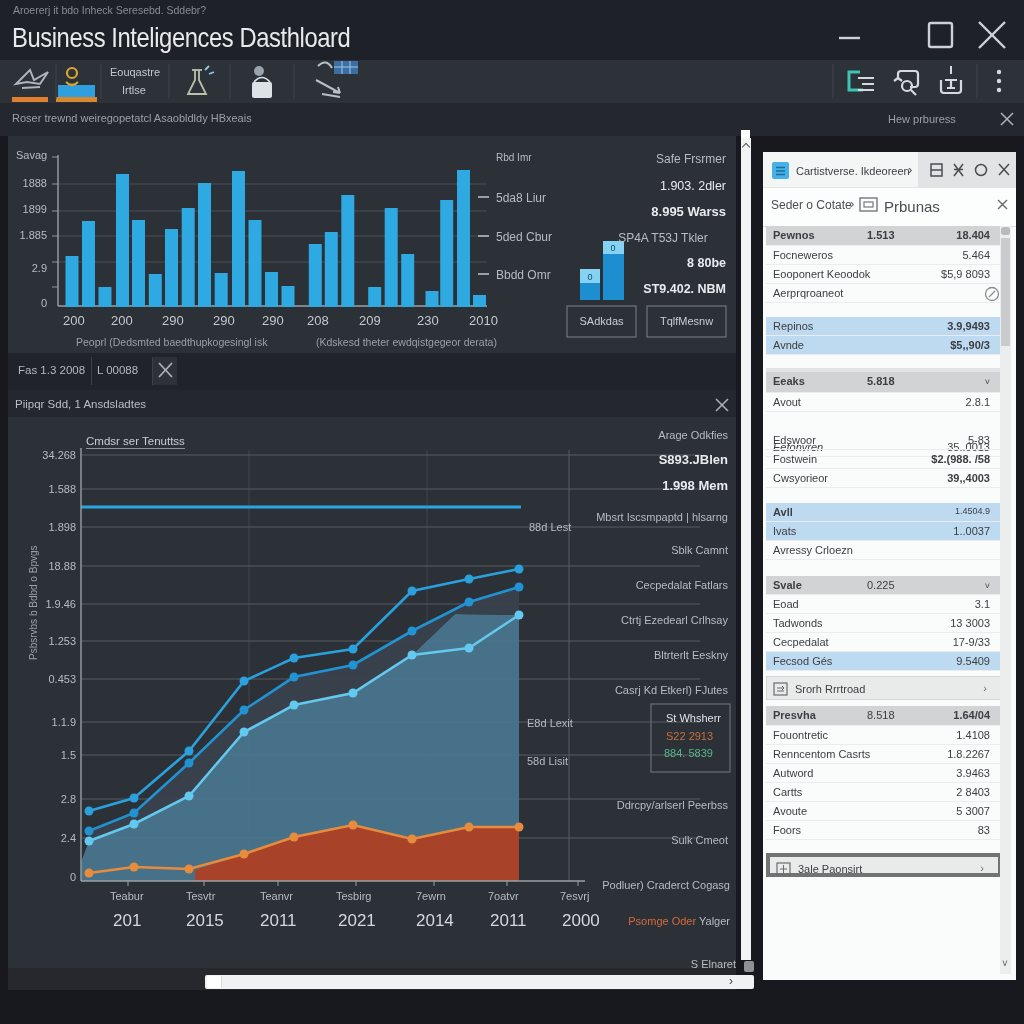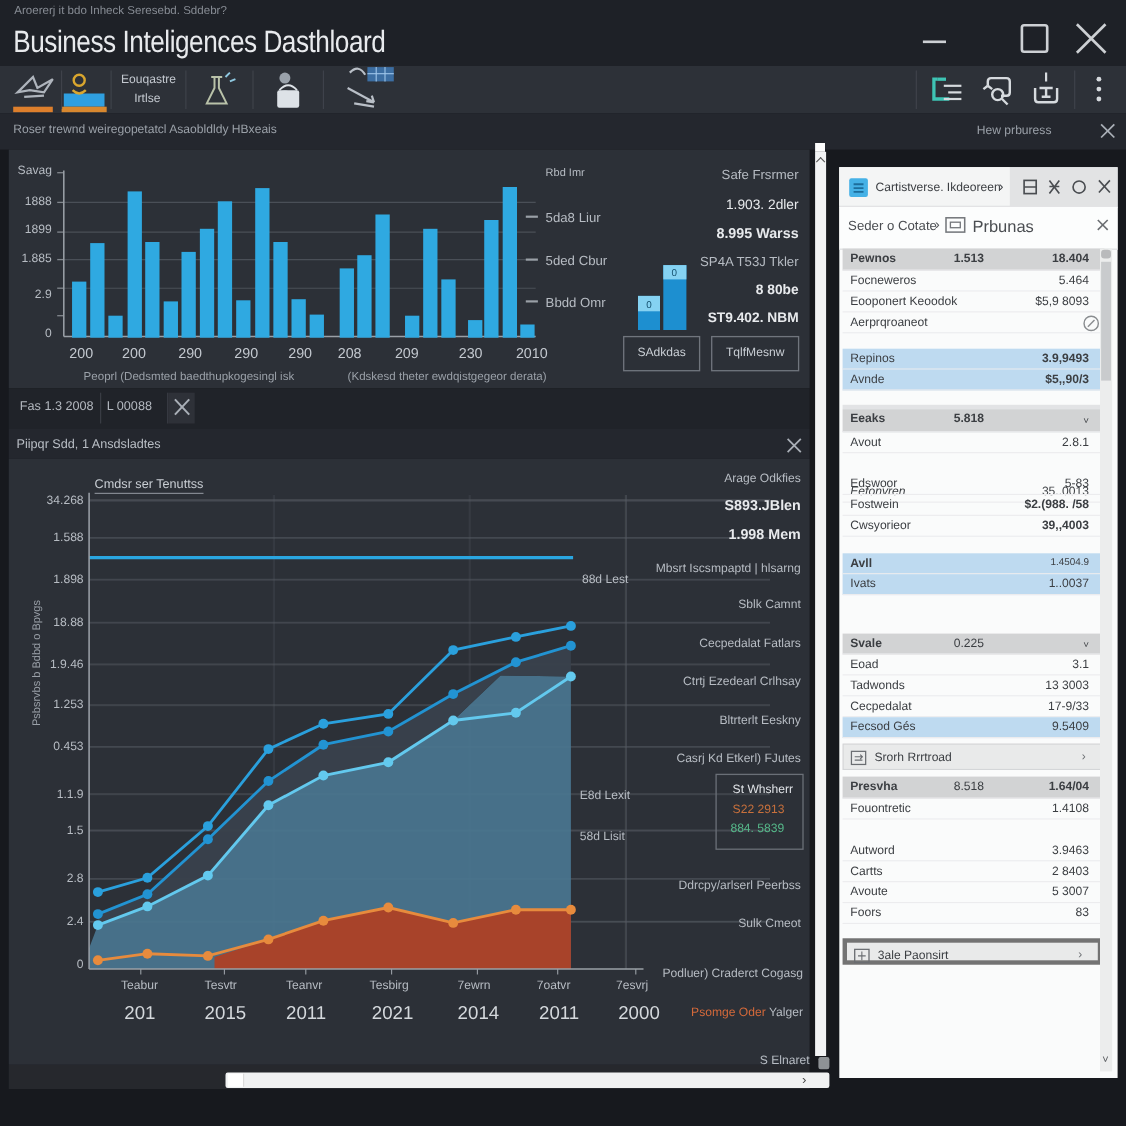--- a/index.html
+++ b/index.html
@@ -310,21 +310,21 @@
   <div class="t r" style="left:13px;top:297px;width:34px;">0</div>
 
   <div class="t" style="left:496px;top:152px;font-size:10px;">Rbd Imr</div>
   <div class="t" style="left:496px;top:191px;font-size:12px;">5da8 Liur</div>
   <div class="t" style="left:496px;top:230px;font-size:12px;">5ded Cbur</div>
   <div class="t" style="left:496px;top:268px;font-size:12px;">Bbdd Omr</div>
 
   <div class="t r" style="left:600px;top:152px;width:126px;font-size:12px;">Safe Frsrmer</div>
   <div class="t r w" style="left:600px;top:179px;width:126px;font-size:12.5px;">1.903. 2dler</div>
   <div class="t r w b" style="left:600px;top:204px;width:126px;font-size:13px;">8.995 Warss</div>
-  <div class="t r" style="left:600px;top:231px;width:126px;font-size:12px;">SP4A T53J Tkler</div>
+  <div class="t r" style="left:600px;top:231px;width:126px;font-size:12px;text-align:center;">SP4A T53J Tkler</div>
   <div class="t r w b" style="left:600px;top:256px;width:126px;font-size:12.5px;">8 80be</div>
   <div class="t r w b" style="left:600px;top:282px;width:126px;font-size:12.5px;">ST9.402. NBM</div>
 
   <div class="t" style="left:567px;top:315px;width:69px;text-align:center;color:#c9ced4;">SAdkdas</div>
   <div class="t" style="left:647px;top:315px;width:79px;text-align:center;color:#c9ced4;">TqlfMesnw</div>
 
   <div class="t" style="left:0;top:313px;font-size:13px;color:#c3c8cf;">
     <span style="position:absolute;left:63px;">200</span>
       <span style="position:absolute;left:111px;">200</span>
       <span style="position:absolute;left:162px;">290</span>
@@ -492,20 +492,23 @@
       <span class="v b">39,,4003</span>
     </div>
   <div class="row brow" style="top:503px;">
       <span class="n b">Avll</span>
       <span class="v" style="font-size:9px;">1.4504.9</span>
     </div>
   <div class="row brow" style="top:522px;">
       <span class="n">Ivats</span>
       <span class="v">1..0037</span>
     </div>
+  <div class="row" style="top:541px;">
+      <span class="n">Avressy Crloezn</span>
+    </div>
   <div class="row grow" style="top:576px;">
       <span class="n b">Svale</span>
       <span class="m">0.225</span>
       <span class="v" style="font-size:9px;top:5px;">˅</span>
     </div>
   <div class="row" style="top:595px;">
       <span class="n">Eoad</span>
       <span class="v">3.1</span>
     </div>
   <div class="row" style="top:614px;">
@@ -530,20 +533,24 @@
     </div>
   <div class="row grow" style="top:706px;height:20px;">
       <span class="n b">Presvha</span>
       <span class="m">8.518</span>
       <span class="v b">1.64/04</span>
     </div>
   <div class="row" style="top:726px;">
       <span class="n">Fouontretic</span>
       <span class="v">1.4108</span>
     </div>
+  <div class="row" style="top:745px;">
+      <span class="n">Renncentom Casrts</span>
+      <span class="v">1.8.2267</span>
+    </div>
   <div class="row" style="top:764px;">
       <span class="n">Autword</span>
       <span class="v">3.9463</span>
     </div>
   <div class="row" style="top:783px;">
       <span class="n">Cartts</span>
       <span class="v">2 8403</span>
     </div>
   <div class="row" style="top:802px;">
       <span class="n">Avoute</span>

